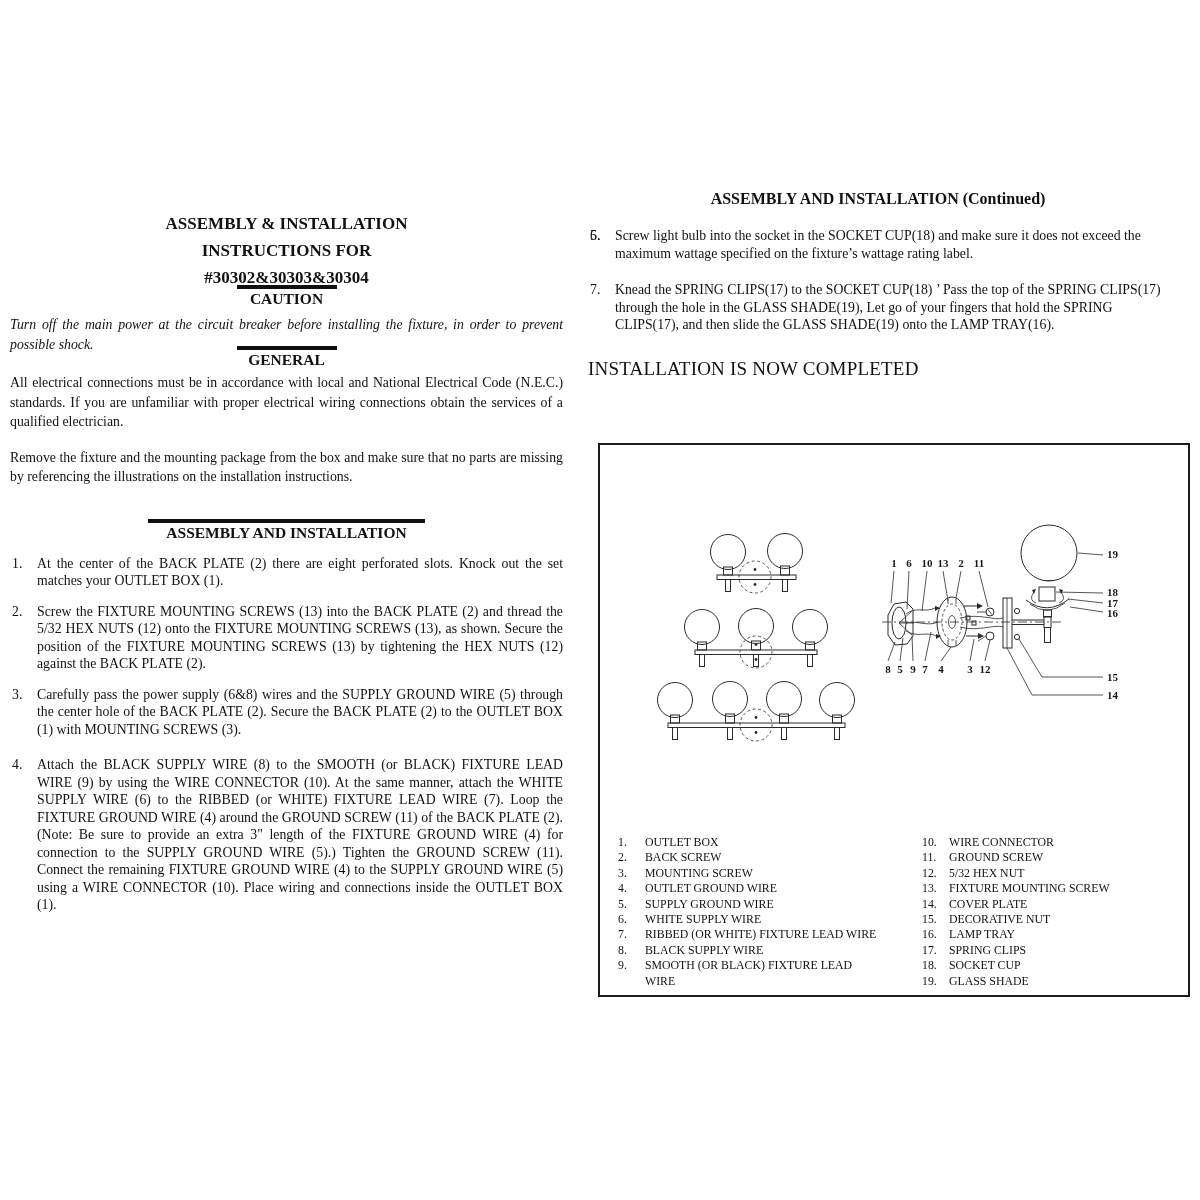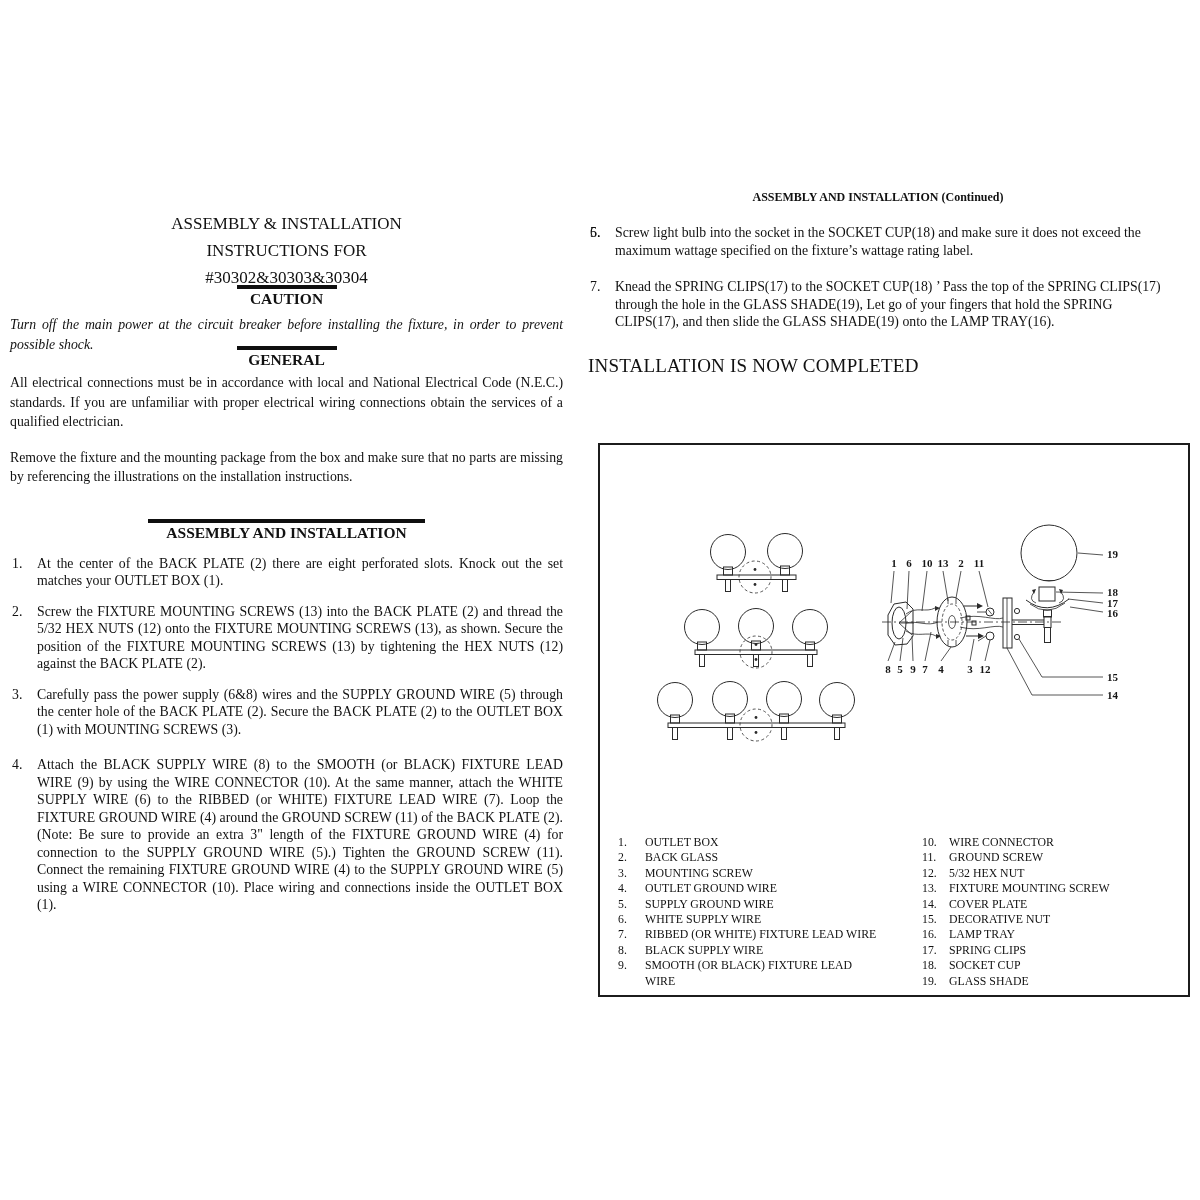--- a/index.html
+++ b/index.html
@@ -3,41 +3,41 @@
 <meta charset="utf-8">
 <style>
   html,body { margin:0; padding:0; }
   body {
     width:1200px; height:1200px; background:#ffffff; color:#111;
     font-family:"Liberation Serif", serif; position:relative; overflow:hidden;
   }
   .col-left  { position:absolute; left:10px;  top:0; width:553px; }
   .col-right { position:absolute; left:588px; top:0; width:580px; }
 
-  .title { text-align:center; font-weight:normal; font-size:17px; line-height:27px; margin-top:210px; }
+  .title { text-align:center; font-weight:bold; font-size:17px; line-height:27px; margin-top:210px; }
   .intro { font-style:italic; font-size:13.8px; line-height:19.5px; margin-top:26px; text-align:justify; }
 
   .rule-head { margin-top:-6px; }
   .rule { height:4px; background:#0f0f0f; width:100px; margin:0 auto; }
   .rule.wide { width:277px; }
   .head-text { font-weight:bold; font-size:15.5px; line-height:18px; text-align:center; margin-top:1px; }
 
   .para { font-size:13.8px; line-height:19.5px; text-align:justify; }
   .mt3  { margin-top:7px;font-style:italic; }
   .mt4  { margin-top:4px; }
   .mt16 { margin-top:16px; }
   .mt32 { margin-top:32px; }
   .neg8 { margin-top:-8px; }
 
   .step { position:relative; padding-left:27px; font-size:13.8px; line-height:17.5px; text-align:justify; }
   .step .num { position:absolute; left:2px; top:0; }
   .steps-left .step { margin-top:13px; }
   .steps-left .step.s4 { margin-top:18px; }
 
-  .cont-head { font-weight:bold; font-size:12px; text-align:center; margin-top:190px; }
+  .cont-head { font-weight:bold; font-size:16px; text-align:center; margin-top:190px; }
   .col-right .step { text-align:left; margin-top:19px; }
   .completed { font-size:19px; margin-top:24px; letter-spacing:0.2px; }
 
   .diagram-box { position:absolute; left:598px; top:443px; width:592px; height:554px;
     border:2px solid #1c1c1c; box-sizing:border-box; }
   .diagram-box svg { position:absolute; left:0; top:0; }
 
   .parts { position:absolute; font-size:11.8px; line-height:15.4px; }
   .parts .row { display:flex; }
   .pnum { flex:0 0 27px; width:27px; }
@@ -298,21 +298,21 @@
     </g>
   </svg>
 
   <div class="parts parts-left">
     <div class="row">
         <span class="pnum">1.</span>
         <span class="plabel">OUTLET BOX</span>
       </div>
     <div class="row">
         <span class="pnum">2.</span>
-        <span class="plabel">BACK GLASS</span>
+        <span class="plabel">BACK SCREW</span>
       </div>
     <div class="row">
         <span class="pnum">3.</span>
         <span class="plabel">MOUNTING SCREW</span>
       </div>
     <div class="row">
         <span class="pnum">4.</span>
         <span class="plabel">OUTLET GROUND WIRE</span>
       </div>
     <div class="row">

